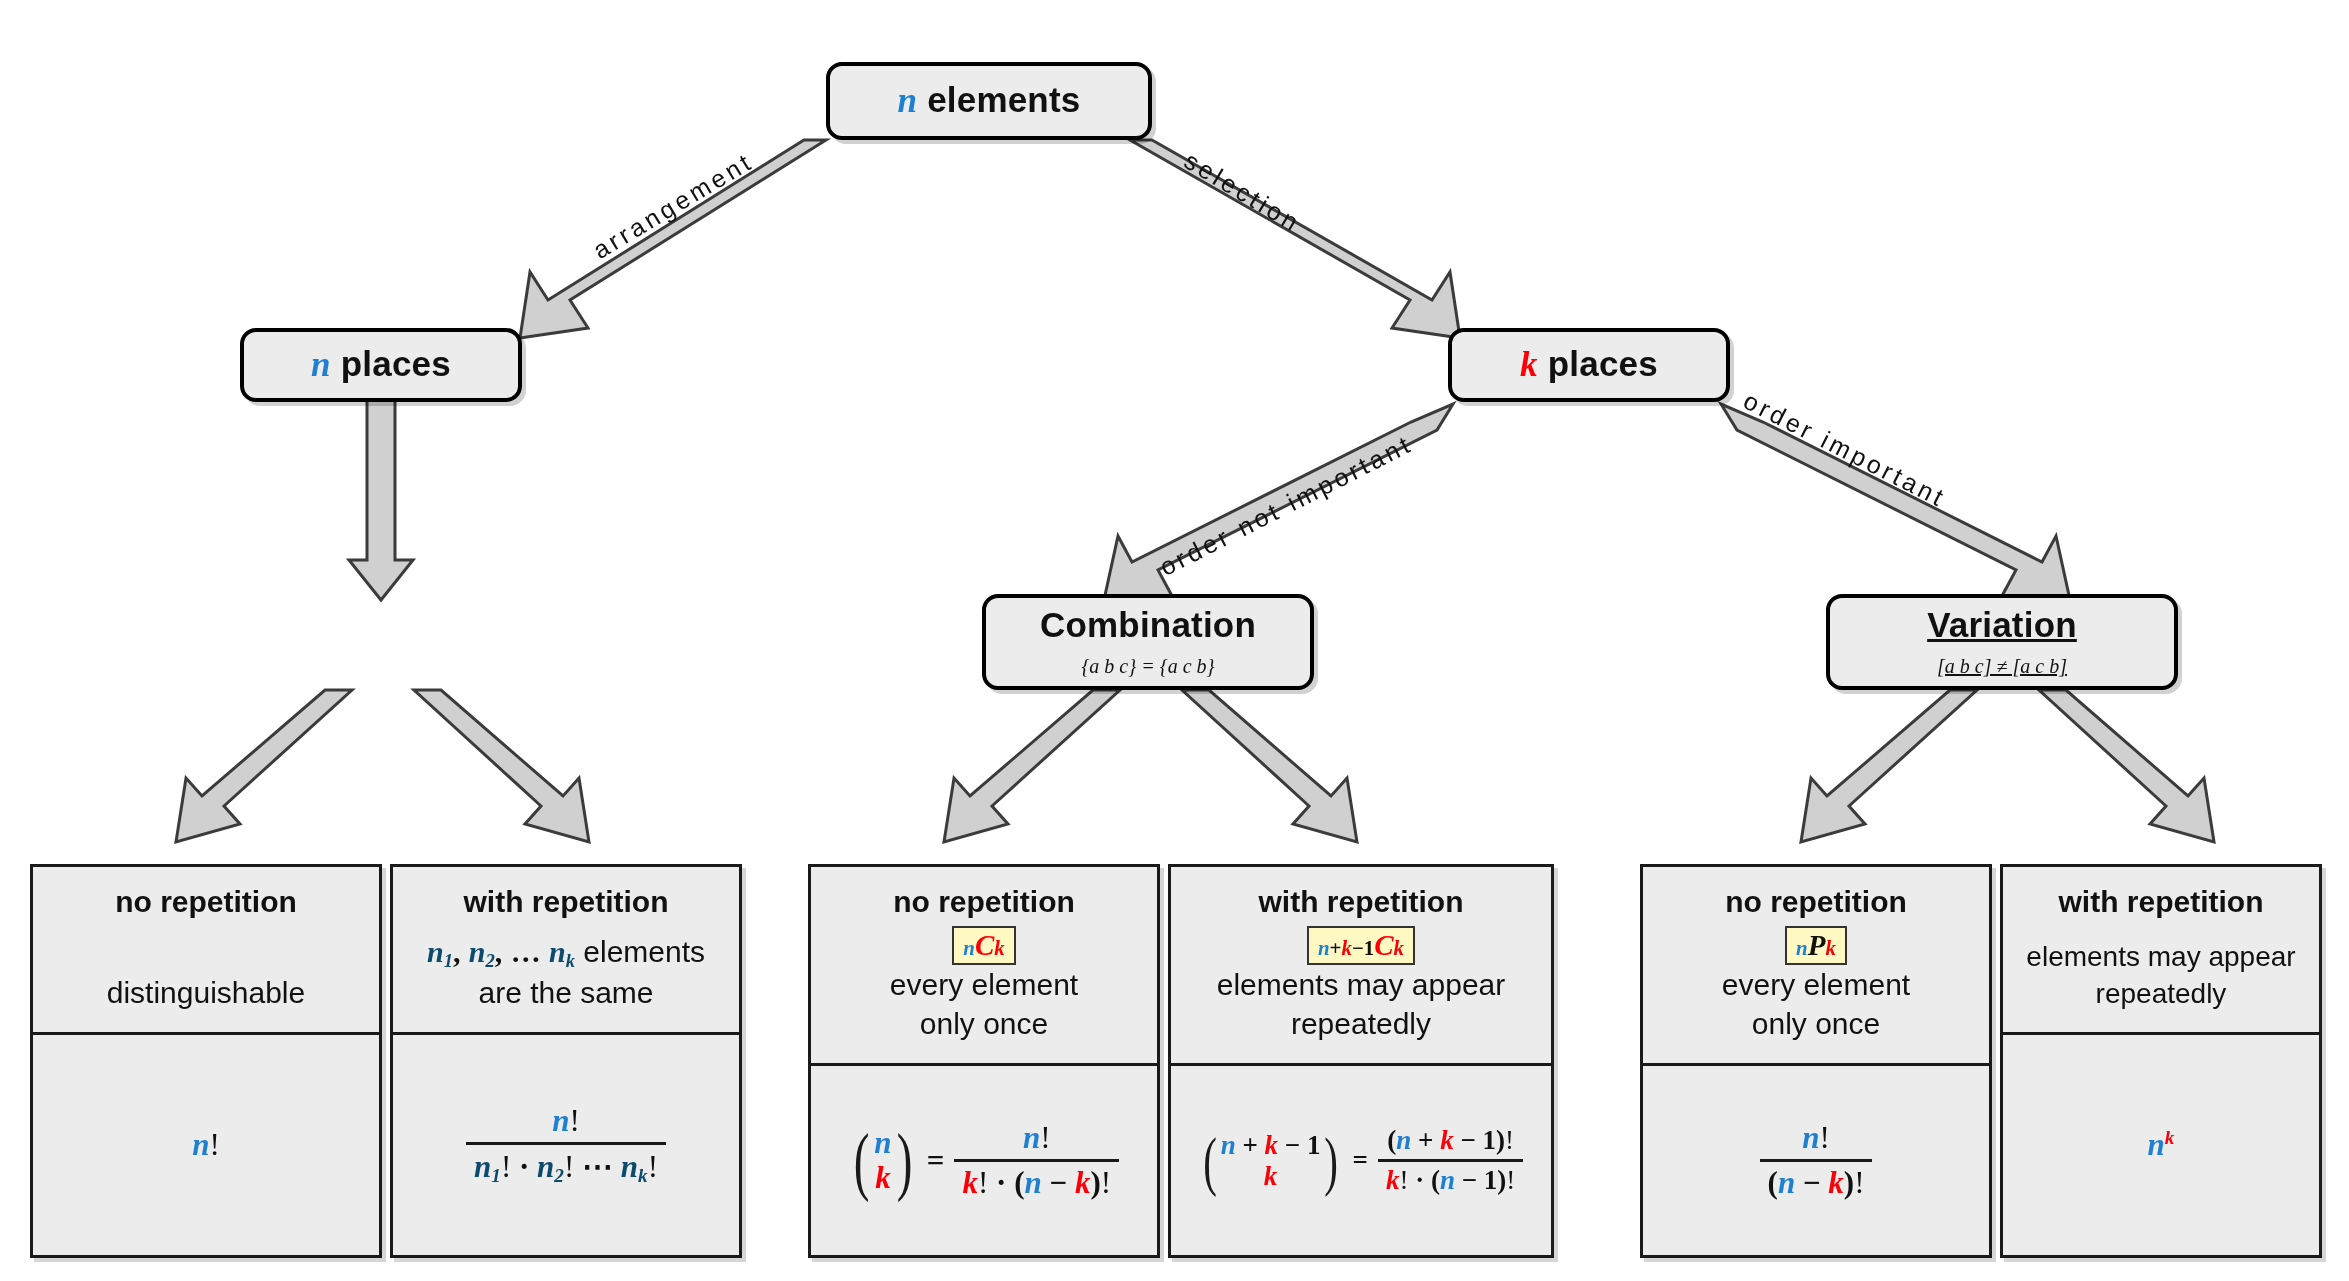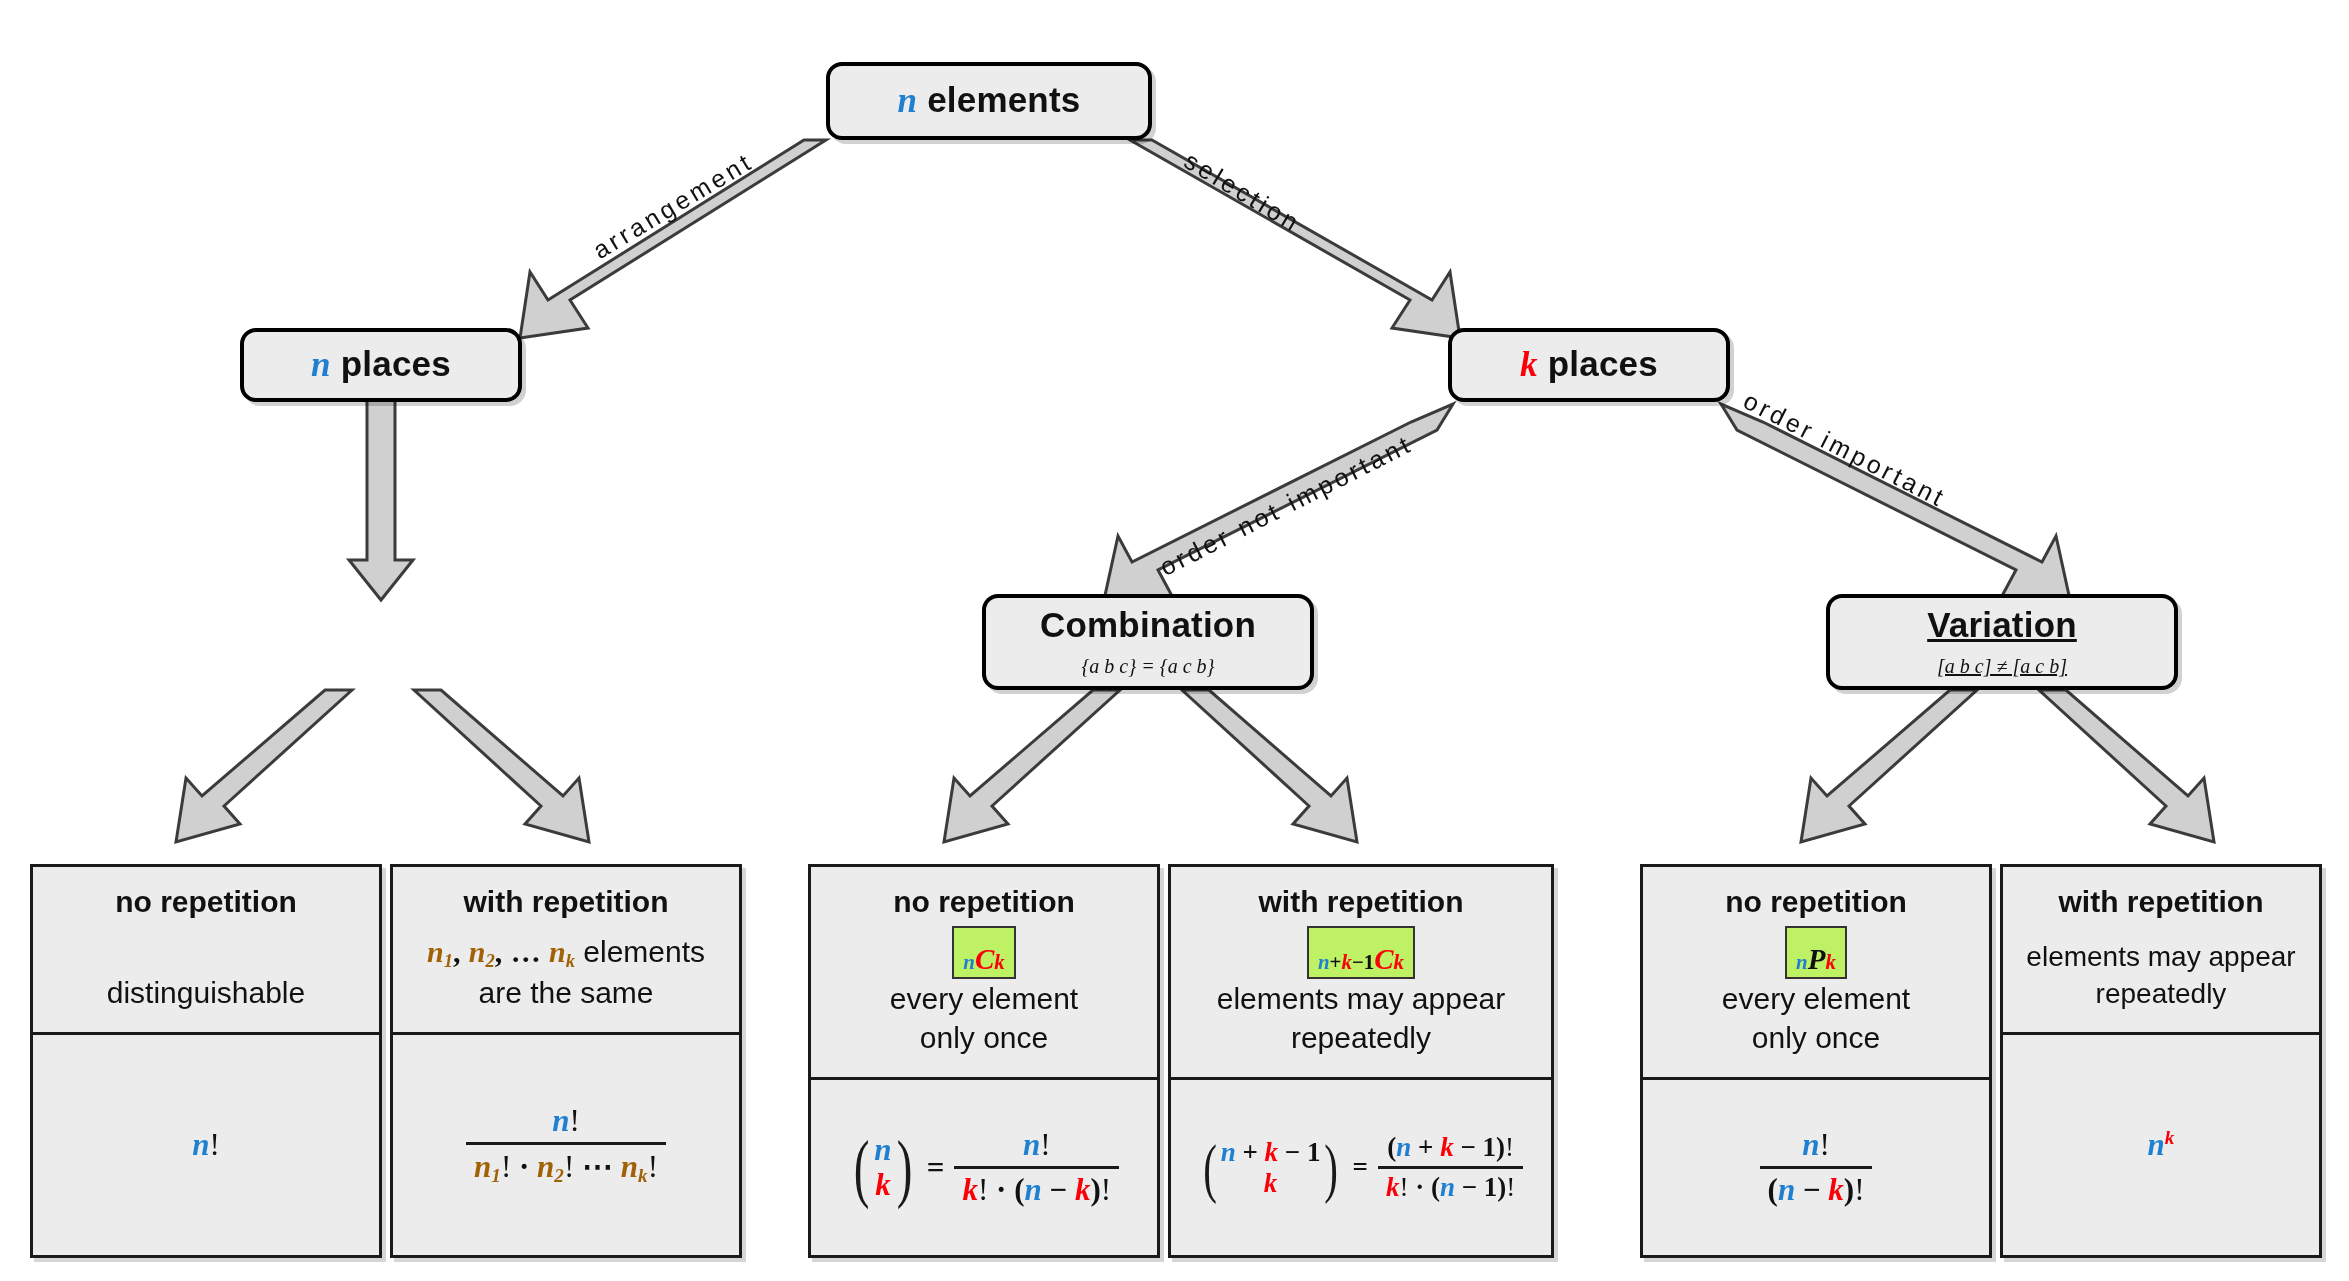--- a/index.html
+++ b/index.html
@@ -73,22 +73,22 @@
   }
   .leaf .hd{
     font-weight:bold;
     font-size:30px;
     white-space:nowrap;
     line-height:1.1;
   }
   .leaf .notation{
     margin-top:8px;
     border:2px solid #333;
-    background:#bef264;
-    padding:16px 9px 3px 9px;
+    background:#fef9c3;
+    padding:2px 9px 3px 9px;
     font-family:"Liberation Serif", serif;
     font-size:29px;
     font-weight:bold;
     line-height:1.05;
     white-space:nowrap;
   }
   .leaf .desc{
     margin-top:auto;
     margin-bottom:20px;
     width:100%;
@@ -104,21 +104,21 @@
     align-items:center;
     justify-content:center;
     font-family:"Liberation Serif", serif;
     font-size:31px;
   }
 
   
   .mi{font-family:"Liberation Serif", serif; font-style:italic; font-weight:bold;}
   .blue{color:#1f7fd0;}
   .red{color:#fb0007;}
-  .green{color:#a16207;}
+  .green{color:#0c4a6e;}
   .op{font-family:"Liberation Serif", serif; font-weight:bold; color:#111;}
   .bang{font-family:"Liberation Serif", serif; font-style:normal; color:#111; font-weight:normal;}
   sub{font-size:.62em; vertical-align:-0.28em; font-style:italic; font-weight:bold;}
   sup{font-size:.62em; vertical-align:0.55em; font-style:italic; font-weight:bold;}
 
   .frac{display:inline-flex; flex-direction:column; align-items:center; vertical-align:middle;}
   .frac .num{padding:0 8px 3px 8px;}
   .frac .den{padding:3px 8px 0 8px; border-top:3px solid #1a1a1a;}
 
   .binom{display:inline-flex; align-items:center; vertical-align:middle;}

